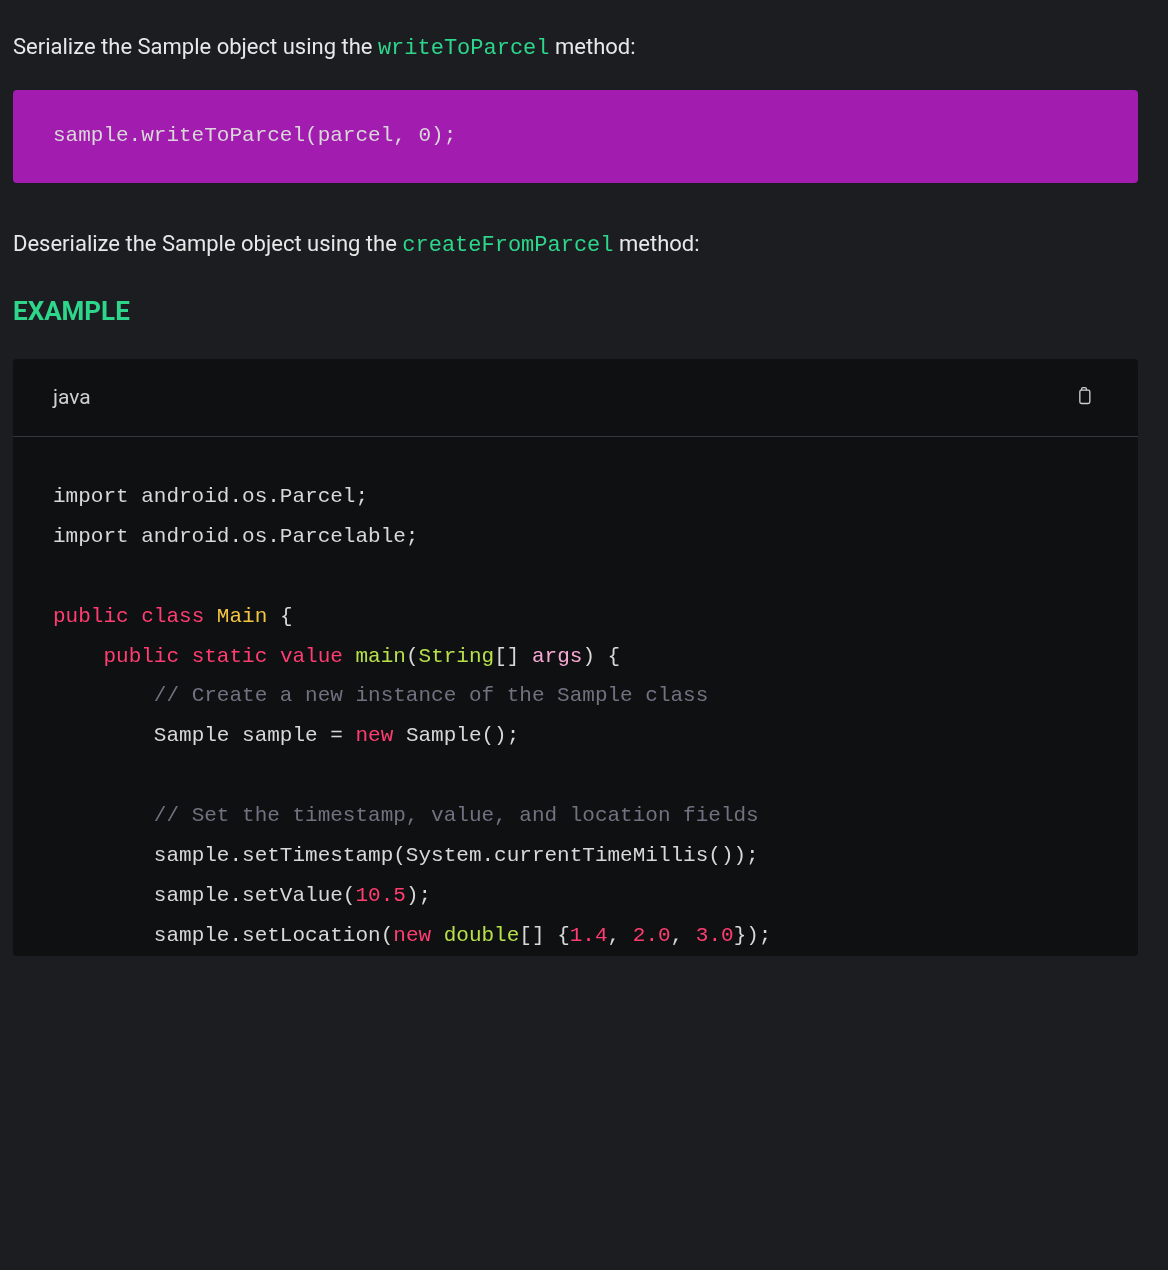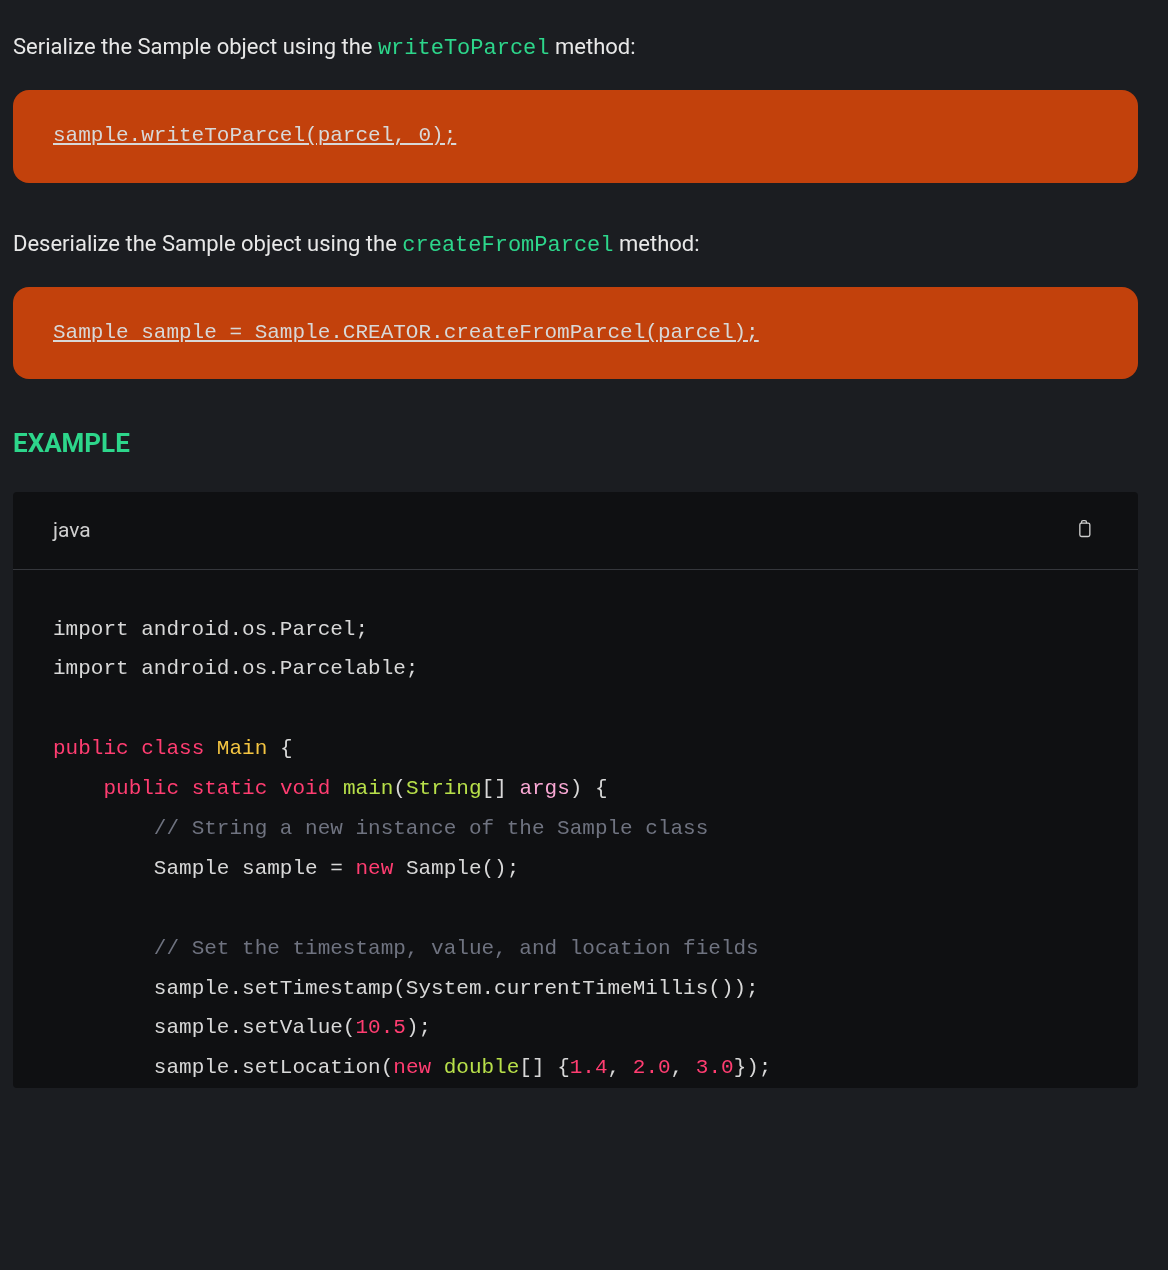--- a/index.html
+++ b/index.html
@@ -19,30 +19,29 @@
   p {
     margin: 0 0 24px 0;
     font-weight: 400;
   }
   .inline-code {
     font-family: "SFMono-Regular", Consolas, "Liberation Mono", Menlo, Courier, monospace;
     color: #2dd68b;
     font-size: 22px;
   }
   .code-block {
-    background: #c2410c;
-    border-radius: 16px;
+    background: #a21caf;
+    border-radius: 4px;
     padding: 30px 40px;
     margin-bottom: 44px;
     font-family: "SFMono-Regular", Consolas, "Liberation Mono", Menlo, Courier, monospace;
     font-size: 21px;
     color: #d8d8d8;
     white-space: pre;
     overflow-x: auto;
-    text-decoration: underline;
   }
   .heading {
     color: #2dd68b;
     font-size: 26px;
     font-weight: 700;
     margin: 28px 0 28px 0;
   }
   .example-block {
     background: #0f1012;
     border-radius: 4px;
@@ -98,42 +97,41 @@
   <p>
     <span>Serialize the Sample object using the </span><span class="inline-code">writeToParcel</span><span> method:</span>
   </p>
 
   <div class="code-block">sample.writeToParcel(parcel, 0);</div>
 
   <p>
     <span>Deserialize the Sample object using the </span><span class="inline-code">createFromParcel</span><span> method:</span>
   </p>
 
-  <div class="code-block">Sample sample = Sample.CREATOR.createFromParcel(parcel);</div>
 
   <div class="heading">EXAMPLE</div>
 
   <div class="example-block">
     <div class="example-header">
       <span>java</span>
       <button class="copy-btn">
         <span>
           <svg viewBox="0 0 24 24">
             <rect x="7" y="5" width="12" height="16" rx="2"></rect>
             <path d="M9 5V4a2 2 0 0 1 2-2h2a2 2 0 0 1 2 2v1"></path>
           </svg>
         </span>
       </button>
     </div>
     <div class="example-code"><span>import android.os.Parcel;</span>
 <span>import android.os.Parcelable;</span>
 
 <span class="kw">public</span> <span class="kw">class</span> <span class="cls">Main</span><span> {</span>
-<span>    </span><span class="kw">public</span> <span class="kw">static</span> <span class="kw">void</span> <span class="fn">main</span><span>(</span><span class="type">String</span><span>[] </span><span class="arg">args</span><span>) {</span>
-<span>        </span><span class="cmt">// String a new instance of the Sample class</span>
+<span>    </span><span class="kw">public</span> <span class="kw">static</span> <span class="kw">value</span> <span class="fn">main</span><span>(</span><span class="type">String</span><span>[] </span><span class="arg">args</span><span>) {</span>
+<span>        </span><span class="cmt">// Create a new instance of the Sample class</span>
 <span>        </span><span>Sample sample = </span><span class="kw">new</span><span> Sample();</span>
 
 <span>        </span><span class="cmt">// Set the timestamp, value, and location fields</span>
 <span>        </span><span>sample.setTimestamp(System.currentTimeMillis());</span>
 <span>        </span><span>sample.setValue(</span><span class="num">10.5</span><span>);</span>
 <span>        </span><span>sample.setLocation(</span><span class="kw">new</span> <span class="type">double</span><span>[] {</span><span class="num">1.4</span><span>, </span><span class="num">2.0</span><span>, </span><span class="num">3.0</span><span>});</span></div>
   </div>
 
 </div>
 

